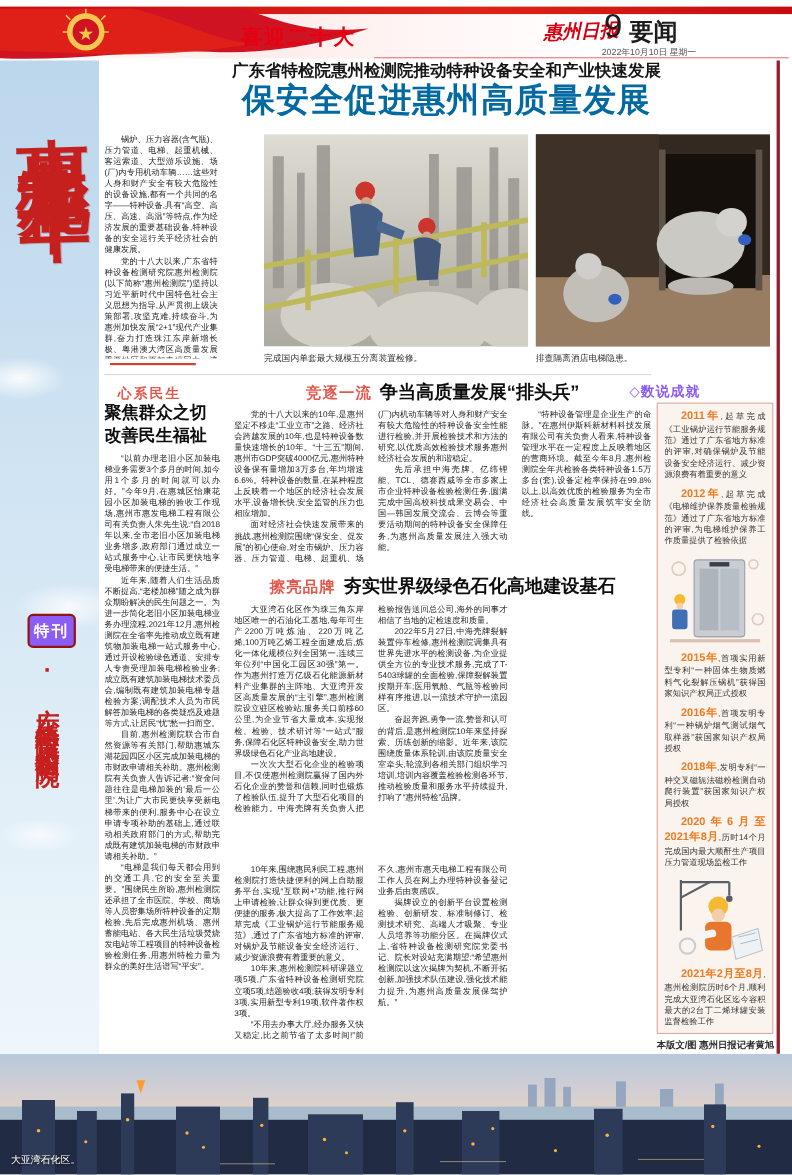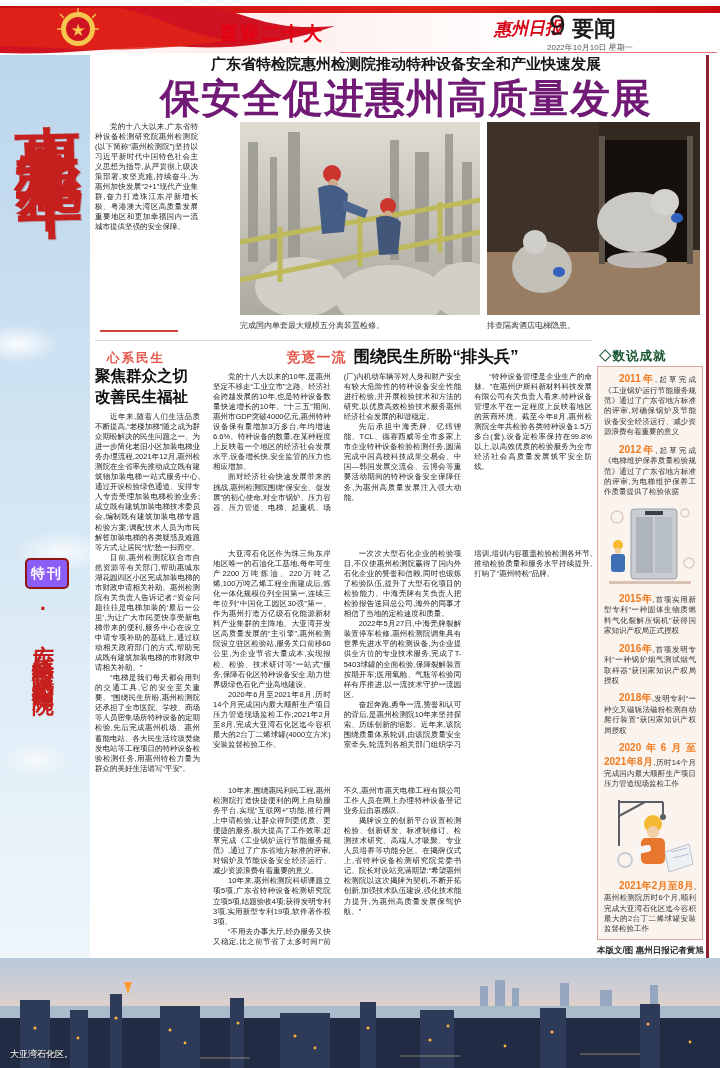--- a/index.html
+++ b/index.html
@@ -15,22 +15,22 @@
   .banner-label{left:219px;top:21px;font-size:19px;font-weight:900;color:#e60012;letter-spacing:2px;}
   .paper-name{left:494px;top:17px;font-size:17px;font-weight:bold;font-style:italic;color:#d40011;
               font-family:"DejaVu Serif","Liberation Serif",serif;transform:rotate(-2deg);}
   .page-num{left:549px;top:8px;font-size:30px;color:#1c1c1c;font-weight:400;}
   .section-name{left:572px;top:14px;font-size:22px;font-weight:900;color:#1c1c1c;}
   .date-line{left:547px;top:42px;font-size:8px;color:#555;}
   .banner-rule{left:340px;top:52px;width:377px;height:1px;background:#d6000f;opacity:.55;}
 
   
   .kicker{left:95px;top:55px;width:622px;text-align:center;font-size:15px;font-weight:bold;color:#151515;font-family:Liberation Mono, monospace;}
-  .main-title{left:95px;top:71px;width:622px;text-align:center;font-size:40px;font-weight:900;
-              letter-spacing:1px;color:#701a75;font-family:"Liberation Sans","DejaVu Sans",sans-serif;}
+  .main-title{left:95px;top:71px;width:622px;text-align:center;font-size:30px;font-weight:900;
+              letter-spacing:1px;color:#0369a1;font-family:"Liberation Sans","DejaVu Sans",sans-serif;}
 
   
   .sky{left:0;top:55px;width:90px;height:903px;
        background:
         radial-gradient(60px 28px at 20% 32%,rgba(255,255,255,.9),rgba(255,255,255,0) 70%),
         radial-gradient(70px 30px at 70% 55%,rgba(255,255,255,.8),rgba(255,255,255,0) 70%),
         radial-gradient(50px 22px at 40% 78%,rgba(255,255,255,.7),rgba(255,255,255,0) 70%),
         linear-gradient(180deg,#bcd6ec 0%,#cfe3f2 40%,#e2eff8 75%,#eef6fb 100%);}
   .calligraphy{left:8px;top:72px;height:480px;writing-mode:vertical-rl;text-orientation:upright;
                font-family:"DejaVu Serif","Liberation Serif",serif;font-weight:bold;
@@ -61,21 +61,21 @@
   
   .sec-head{left:213px;width:379px;text-align:center;white-space:nowrap;overflow:visible;}
   .sec-label{color:#e3584a;font-weight:900;font-size:14px;letter-spacing:1px;margin-right:7px;}
   .sec-title{color:#0d0d0d;font-weight:900;font-size:16.5px;}
   .colbody{left:213px;width:379px;overflow:hidden;column-count:3;column-gap:13px;column-fill:auto;}
   .jz-head{top:346px;} .jz-body{top:372px;height:146px;}
   .cl-head{top:522px;} .cl-body{top:549px;height:206px;}
   .gw-head{top:760px;} .gw-body{top:786px;height:166px;}
 
   
-  .stats-title{left:599px;top:348px;font-size:12.5px;font-weight:900;color:#14532d;letter-spacing:1px;font-family:Liberation Serif, serif;}
+  .stats-title{left:572px;top:348px;font-size:12.5px;font-weight:900;color:#8b5cf6;letter-spacing:1px;}
   .stats-box{left:597px;top:366px;width:106px;height:574px;background:#fbf4ee;border:1px solid #dcaaa0;
              box-sizing:border-box;padding:5px 6px;overflow:hidden;}
   .stats-box p.stat{margin:0 0 5px 0;font-size:7.5px;line-height:1.38;text-align:justify;color:#333;text-indent:2em;}
   .year{font-size:10px;font-weight:700;color:#f07a1f;}
   .illus{display:block;margin:3px auto 5px auto;}
   .credits{left:597px;top:944px;width:110px;font-size:8.5px;font-weight:bold;color:#2b2b2b;line-height:1.5;}
 
   .redrule{left:706px;top:55px;width:3px;height:903px;background:#8f2030;}
 
   
@@ -114,20 +114,21 @@
 
   <div class="abs kicker">广东省特检院惠州检测院推动特种设备安全和产业快速发展</div>
   <div class="abs main-title">保安全促进惠州高质量发展</div>
 
   <div class="abs sky"></div>
   <div class="abs calligraphy">惠州非凡十年</div>
   <div class="abs seal">特刊</div>
   <div class="abs series-title">·广东省特检院惠州检测院</div>
 
   <div class="abs lead smalltext">
+      <p>锅炉、压力容器(含气瓶)、压力管道、电梯、起重机械、客运索道、大型游乐设施、场(厂)内专用机动车辆……这些对人身和财产安全有较大危险性的设备设施,都有一个共同的名字——特种设备,具有“高空、高压、高速、高温”等特点,作为经济发展的重要基础设备,特种设备的安全运行关乎经济社会的健康发展。</p>
       <p>党的十八大以来,广东省特种设备检测研究院惠州检测院(以下简称“惠州检测院”)坚持以习近平新时代中国特色社会主义思想为指导,从严贯彻上级决策部署,攻坚克难,持续奋斗,为惠州加快发展“2+1”现代产业集群,奋力打造珠江东岸新增长极、粤港澳大湾区高质量发展重要地区和更加幸福国内一流城市提供坚强的安全保障。</p>
     </div>
   <div class="abs lead-rule"></div>
 
   <div class="abs photo1">
     <svg width="240" height="193" viewBox="0 0 240 193">
       <defs>
           <linearGradient id="p1bg" x1="0" y1="0" x2="0" y2="1">
         <stop offset="0" stop-color="#dcd9d0"></stop>
             <stop offset="0.55" stop-color="#bdbab0"></stop>
@@ -195,38 +196,41 @@
   <div class="abs cap cap1">完成国内单套最大规模五分离装置检修。</div>
   <div class="abs cap cap2">排查隔离酒店电梯隐患。</div>
   <div class="abs divider"></div>
 
   <div class="abs ms-label">心系民生</div>
   <div class="abs ms-title">
     <div>聚焦群众之切</div>
     <div>改善民生福祉</div>
   </div>
   <div class="abs ms-body smalltext">
+      <p>“以前办理老旧小区加装电梯业务需要3个多月的时间,如今用1个多月的时间就可以办好。”今年9月,在惠城区怡康花园小区加装电梯的验收工作现场,惠州市惠发电梯工程有限公司有关负责人朱先生说:“自2018年以来,全市老旧小区加装电梯业务增多,政府部门通过成立一站式服务中心,让市民更快地享受电梯带来的便捷生活。”</p>
       <p>近年来,随着人们生活品质不断提高,“老楼加梯”随之成为群众期盼解决的民生问题之一。为进一步简化老旧小区加装电梯业务办理流程,2021年12月,惠州检测院在全省率先推动成立既有建筑物加装电梯一站式服务中心,通过开设检验绿色通道、安排专人专责受理加装电梯检验业务;成立既有建筑加装电梯技术委员会,编制既有建筑加装电梯专题检验方案;调配技术人员为市民解答加装电梯的各类疑惑及难题等方式,让居民“忧”愁一扫而空。</p>
       <p>目前,惠州检测院联合市自然资源等有关部门,帮助惠城东湖花园四区小区完成加装电梯的市财政申请相关补助。惠州检测院有关负责人告诉记者:“资金问题往往是电梯加装的‘最后一公里’,为让广大市民更快享受新电梯带来的便利,服务中心在设立申请专项补助的基础上,通过联动相关政府部门的方式,帮助完成既有建筑加装电梯的市财政申请相关补助。”</p>
       <p>“电梯是我们每天都会用到的交通工具,它的安全至关重要。”围绕民生所盼,惠州检测院还承担了全市医院、学校、商场等人员密集场所特种设备的定期检验,先后完成惠州机场、惠州蓄能电站、各大民生活垃圾焚烧发电站等工程项目的特种设备检验检测任务,用惠州特检力量为群众的美好生活谱写“平安”。</p>
     </div>
 
   <div class="abs sec-head jz-head">
-    <span class="sec-label">竞逐一流</span><span class="sec-title">围绕民生所盼“排头兵”</span>
+    <span class="sec-label">竞逐一流</span><span class="sec-title">争当高质量发展“排头兵”</span>
   </div>
   <div class="abs colbody jz-body smalltext">
       <p>党的十八大以来的10年,是惠州坚定不移走“工业立市”之路、经济社会跨越发展的10年,也是特种设备数量快速增长的10年。“十三五”期间,惠州市GDP突破4000亿元,惠州特种设备保有量增加3万多台,年均增速6.6%。特种设备的数量,在某种程度上反映着一个地区的经济社会发展水平,设备增长快,安全监管的压力也相应增加。</p>
       <p>面对经济社会快速发展带来的挑战,惠州检测院围绕“保安全、促发展”的初心使命,对全市锅炉、压力容器、压力管道、电梯、起重机、场(厂)内机动车辆等对人身和财产安全有较大危险性的特种设备安全性能进行检验,并开展检验技术和方法的研究,以优质高效检验技术服务惠州经济社会发展的和谐稳定。</p>
       <p>先后承担中海壳牌、亿纬锂能、TCL、德赛西威等全市多家上市企业特种设备检验检测任务,圆满完成中国高校科技成果交易会、中国—韩国发展交流会、云博会等重要活动期间的特种设备安全保障任务,为惠州高质量发展注入强大动能。</p>
       <p>“特种设备管理是企业生产的命脉。”在惠州伊斯科新材料科技发展有限公司有关负责人看来,特种设备管理水平在一定程度上反映着地区的营商环境。截至今年8月,惠州检测院全年共检验各类特种设备1.5万多台(套),设备定检率保持在99.8%以上,以高效优质的检验服务为全市经济社会高质量发展筑牢安全防线。</p>
     </div>
 
+  <div class="abs sec-head cl-head">
+    <span class="sec-label">擦亮品牌</span><span class="sec-title">夯实世界级绿色石化高地建设基石</span>
+  </div>
   <div class="abs colbody cl-body smalltext">
       <p>大亚湾石化区作为珠三角东岸地区唯一的石油化工基地,每年可生产2200万吨炼油、220万吨乙烯,100万吨乙烯工程全面建成后,炼化一体化规模位列全国第一,连续三年位列“中国化工园区30强”第一。作为惠州打造万亿级石化能源新材料产业集群的主阵地、大亚湾开发区高质量发展的“主引擎”,惠州检测院设立驻区检验站,服务关口前移60公里,为企业节省大量成本,实现报检、检验、技术研讨等“一站式”服务,保障石化区特种设备安全,助力世界级绿色石化产业高地建设。</p>
-      <p>2020年6月至2021年8月,历时14个月完成国内最大顺酐生产项目压力管道现场监检工作;2021年2月至8月,完成大亚湾石化区迄今容积最大的2台丁二烯球罐(4000立方米)安装监督检验工作。</p>
       <p>一次次大型石化企业的检验项目,不仅使惠州检测院赢得了国内外石化企业的赞誉和信赖,同时也锻炼了检验队伍,提升了大型石化项目的检验能力。中海壳牌有关负责人把检验报告送回总公司,海外的同事才相信了当地的定检速度和质量。</p>
       <p>2022年5月27日,中海壳牌裂解装置停车检修,惠州检测院调集具有世界先进水平的检测设备,为企业提供全方位的专业技术服务,完成了T-5403球罐的全面检验,保障裂解装置按期开车;医用氧舱、气瓶等检验同样有序推进,以一流技术守护一流园区。</p>
       <p>奋起奔跑,勇争一流,赞誉和认可的背后,是惠州检测院10年来坚持探索、历练创新的缩影。近年来,该院围绕质量体系轮训,由该院质量安全室牵头,轮流到各相关部门组织学习培训,培训内容覆盖检验检测各环节,推动检验质量和服务水平持续提升,打响了“惠州特检”品牌。</p>
     </div>
 
   <div class="abs colbody gw-body smalltext">
       <p>10年来,围绕惠民利民工程,惠州检测院打造快捷便利的网上自助服务平台,实现“互联网+”功能,推行网上申请检验,让群众得到更优质、更便捷的服务,极大提高了工作效率;起草完成《工业锅炉运行节能服务规范》,通过了广东省地方标准的评审,对锅炉及节能设备安全经济运行、减少资源浪费有着重要的意义。</p>
       <p>10年来,惠州检测院科研课题立项5项,广东省特种设备检测研究院立项5项,结题验收4项;获得发明专利3项,实用新型专利19项,软件著作权3项。</p>
       <p>“不用去办事大厅,经办服务又快又稳定,比之前节省了太多时间!”前不久,惠州市惠天电梯工程有限公司工作人员在网上办理特种设备登记业务后由衷感叹。</p>
       <p>揭牌设立的创新平台设置检测检验、创新研发、标准制修订、检测技术研究、高端人才吸聚、专业人员培养等功能分区。在揭牌仪式上,省特种设备检测研究院党委书记、院长对设站充满期望:“希望惠州检测院以这次揭牌为契机,不断开拓创新,加强技术队伍建设,强化技术能力提升,为惠州高质量发展保驾护航。”</p>

